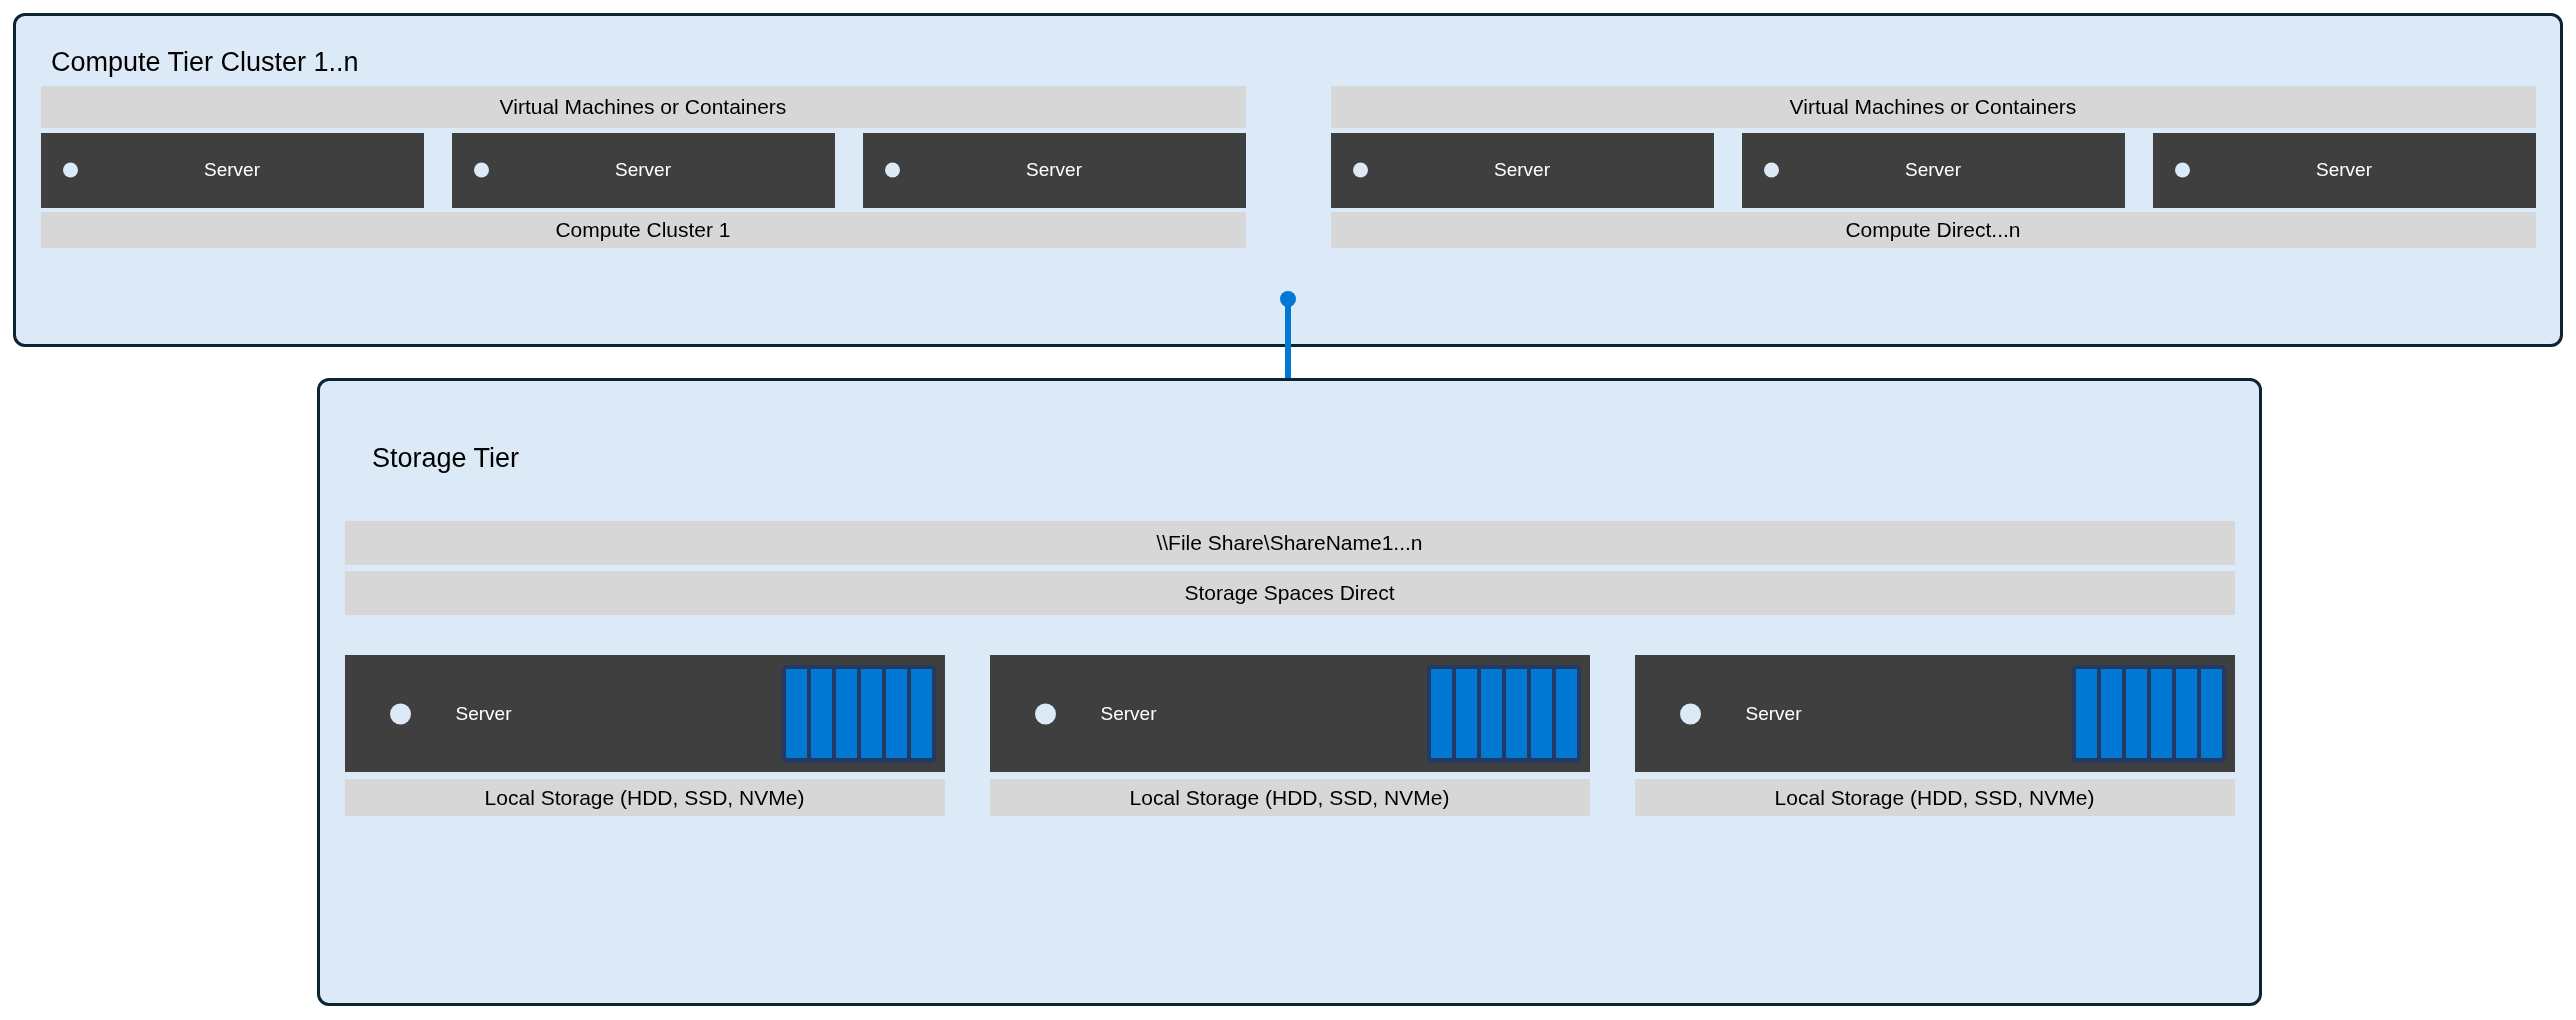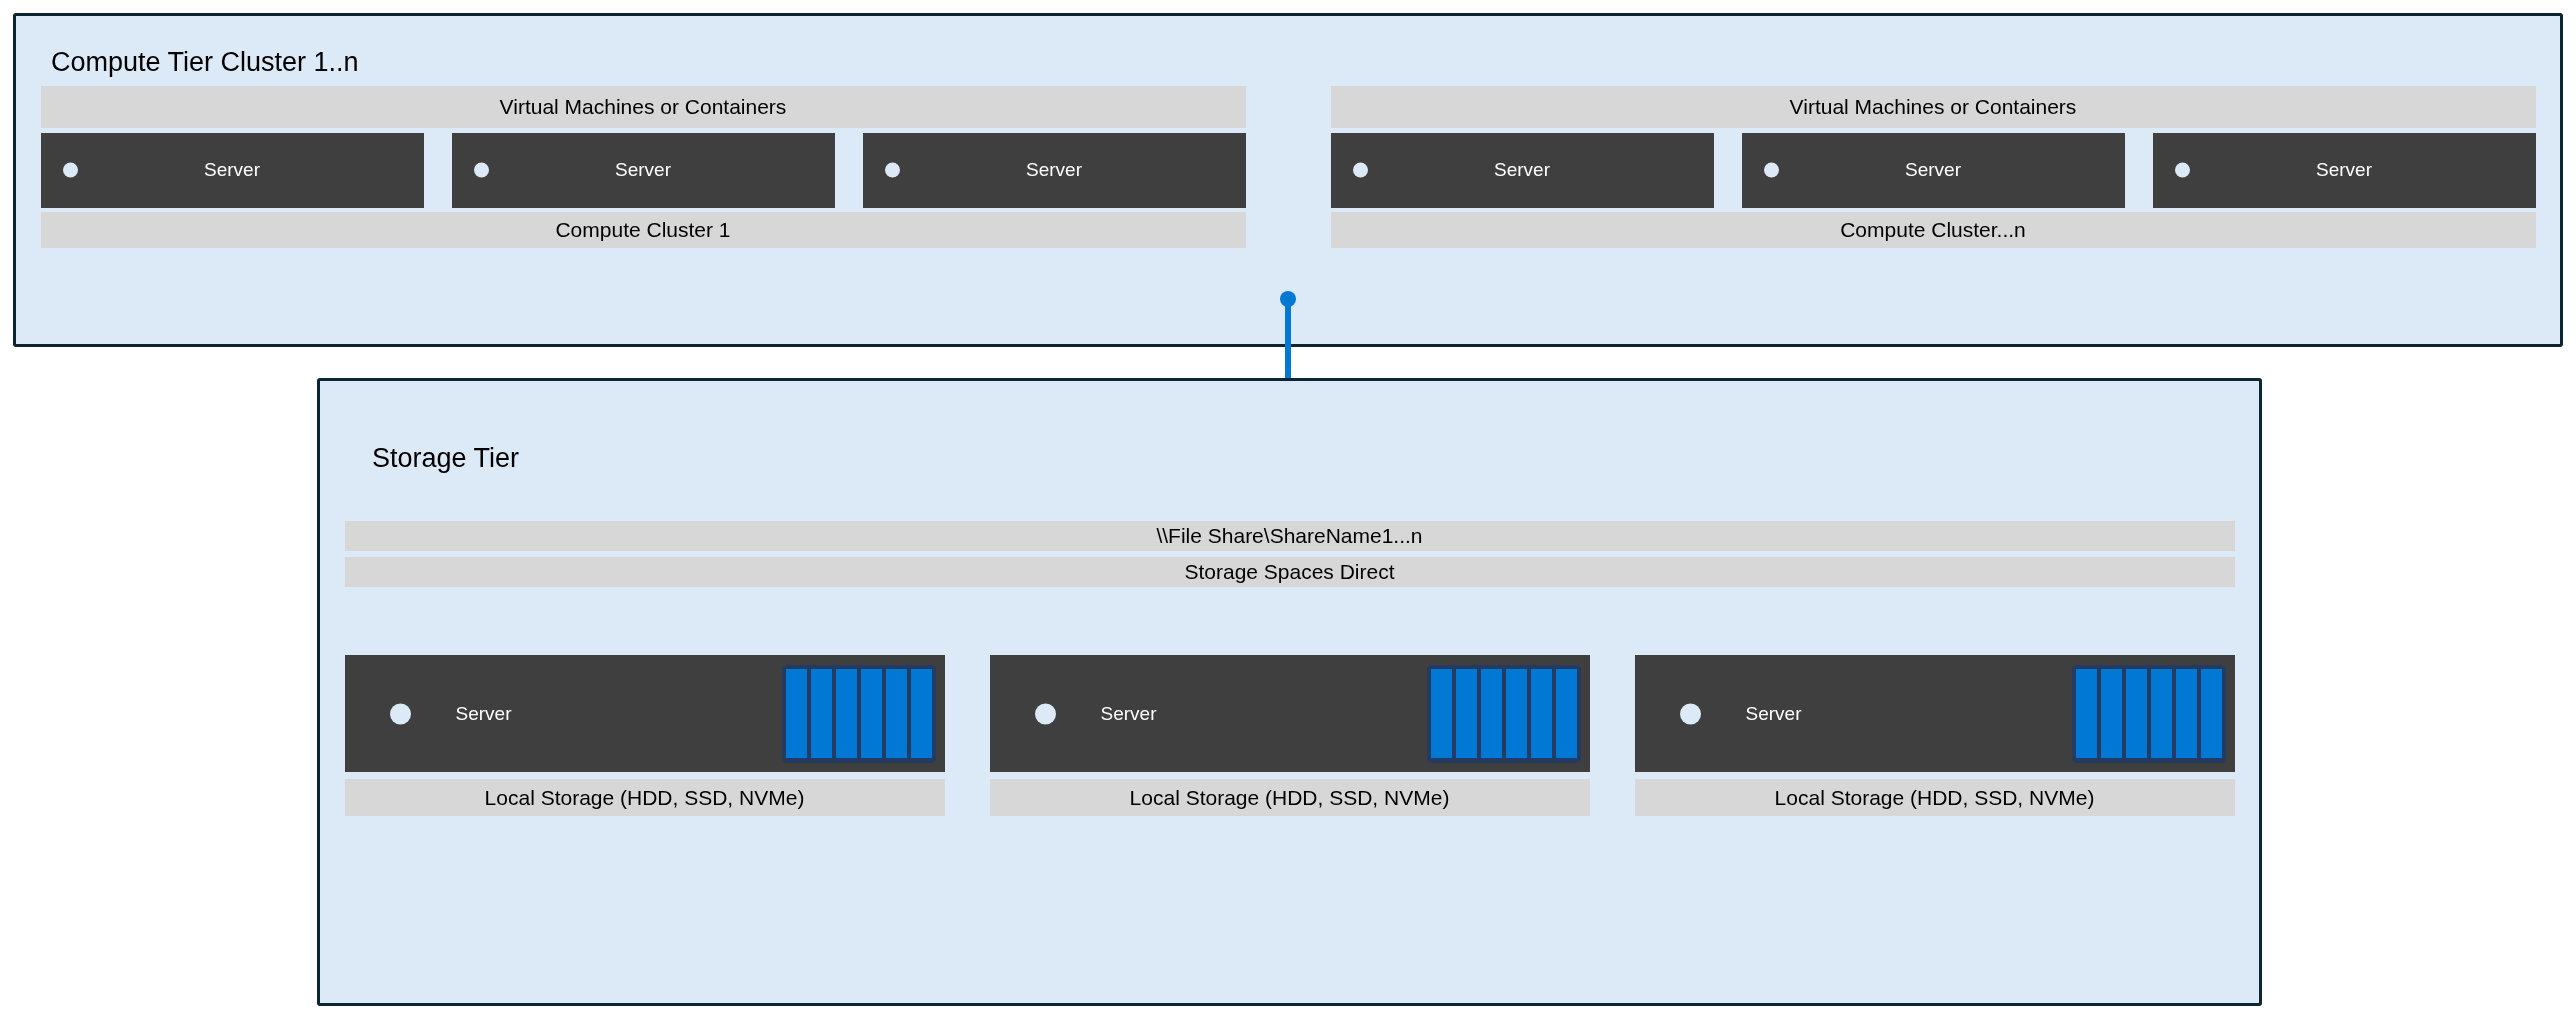--- a/index.html
+++ b/index.html
@@ -13,21 +13,21 @@
     position: relative;
     font-family: "Liberation Sans", sans-serif;
     overflow: hidden;
   }
 
   
   .tier {
     position: absolute;
     background: #dce9f7;
     border: 3.5px solid #0d2433;
-    border-radius: 3px;
+    border-radius: 12px;
     box-sizing: border-box;
   }
   .tier-title {
     position: absolute;
     color: #000000;
     font-size: 27px;
     line-height: 1;
     white-space: nowrap;
   }
 
@@ -161,21 +161,21 @@
 
   .storage-stack {
     position: absolute;
     left: 24.5px;
     right: 24.5px;
     top: 140px;
     display: flex;
     flex-direction: column;
     gap: 5.8px;
   }
-  .band-storage { height: 30px; }
+  .band-storage { height: 44px; }
 
   .storage-nodes {
     position: absolute;
     left: 24.5px;
     right: 24.5px;
     top: 274px;
     display: flex;
     gap: 45px;
   }
   .storage-node {
@@ -260,21 +260,21 @@
         </div>
         <div class="server-box">
           <span class="server-led"></span>
           <span class="server-label">Server</span>
         </div>
         <div class="server-box">
           <span class="server-led"></span>
           <span class="server-label">Server</span>
         </div>
       </div>
-      <div class="band band-cluster">Compute Cluster...n</div>
+      <div class="band band-cluster">Compute Direct...n</div>
     </div>
 
   </div>
 </div>
 
 <div id="connector">
   <span class="conn-dot top"></span>
   <span class="conn-line"></span>
   <span class="conn-dot bottom"></span>
 </div>

